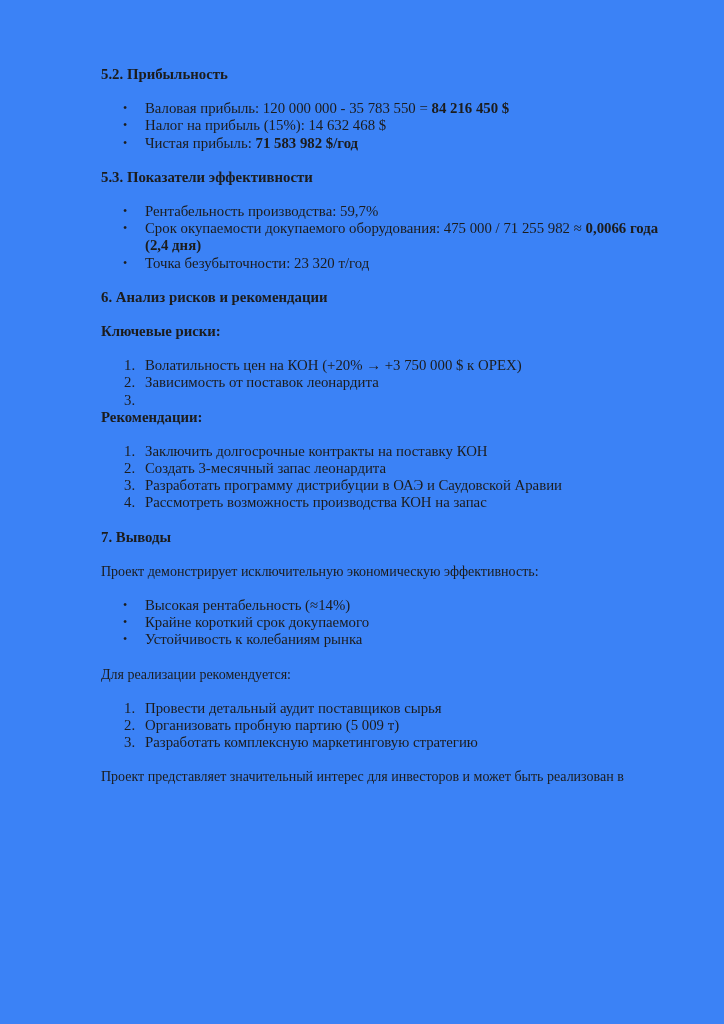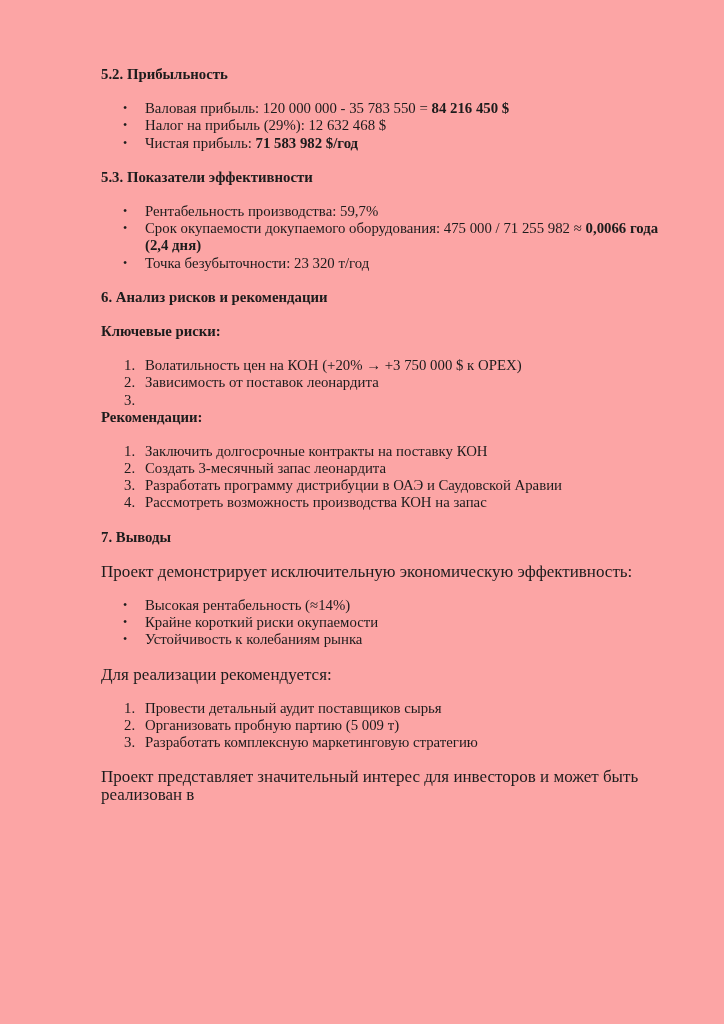--- a/index.html
+++ b/index.html
@@ -8,29 +8,29 @@
   body {
     width: 724px; height: 1024px;
     position: relative;
     overflow: hidden;
     font-family: "Liberation Serif", "DejaVu Serif", serif;
     color: #1c1c1c;
   }
   .page {
     position: absolute; inset: 0;
     padding: 66px 44px 0 101px;
-    background: #fca5a5;
+    background: #3b82f6;
   }
   .h {
     font-size: 14.8px; line-height: 17.2px;
     font-weight: bold;
     margin: 0 0 17px 0;
   }
   .para {
-    font-size: 17px; line-height: 17.2px;
+    font-size: 14px; line-height: 17.2px;
     margin: 0 0 17px 0;
   }
   ul.list, ol.list {
     list-style: none;
     margin: 0 0 17px 0;
   }
   .li {
     position: relative;
     padding-left: 44px;
     font-size: 14.8px; line-height: 17.2px;
@@ -51,21 +51,21 @@
 
   <div class="h">5.2. Прибыльность</div>
 
   <ul class="list">
     <li class="li">
       <span class="marker">•</span>
       <span class="t"><span>Валовая прибыль: 120 000 000 - 35 783 550 = </span><b>84 216 450 $</b></span>
     </li>
     <li class="li">
       <span class="marker">•</span>
-      <span class="t"><span>Налог на прибыль (29%): 12 632 468 $</span></span>
+      <span class="t"><span>Налог на прибыль (15%): 14 632 468 $</span></span>
     </li>
     <li class="li">
       <span class="marker">•</span>
       <span class="t"><span>Чистая прибыль: </span><b>71 583 982 $/год</b></span>
     </li>
   </ul>
 
   <div class="h">5.3. Показатели эффективности</div>
 
   <ul class="list">
@@ -126,21 +126,21 @@
 
   <p class="para">Проект демонстрирует исключительную экономическую эффективность:</p>
 
   <ul class="list">
     <li class="li">
       <span class="marker">•</span>
       <span class="t">Высокая рентабельность (≈14%)</span>
     </li>
     <li class="li">
       <span class="marker">•</span>
-      <span class="t">Крайне короткий риски окупаемости</span>
+      <span class="t">Крайне короткий срок докупаемого</span>
     </li>
     <li class="li">
       <span class="marker">•</span>
       <span class="t">Устойчивость к колебаниям рынка</span>
     </li>
   </ul>
 
   <p class="para">Для реализации рекомендуется:</p>
 
   <ol class="list">

